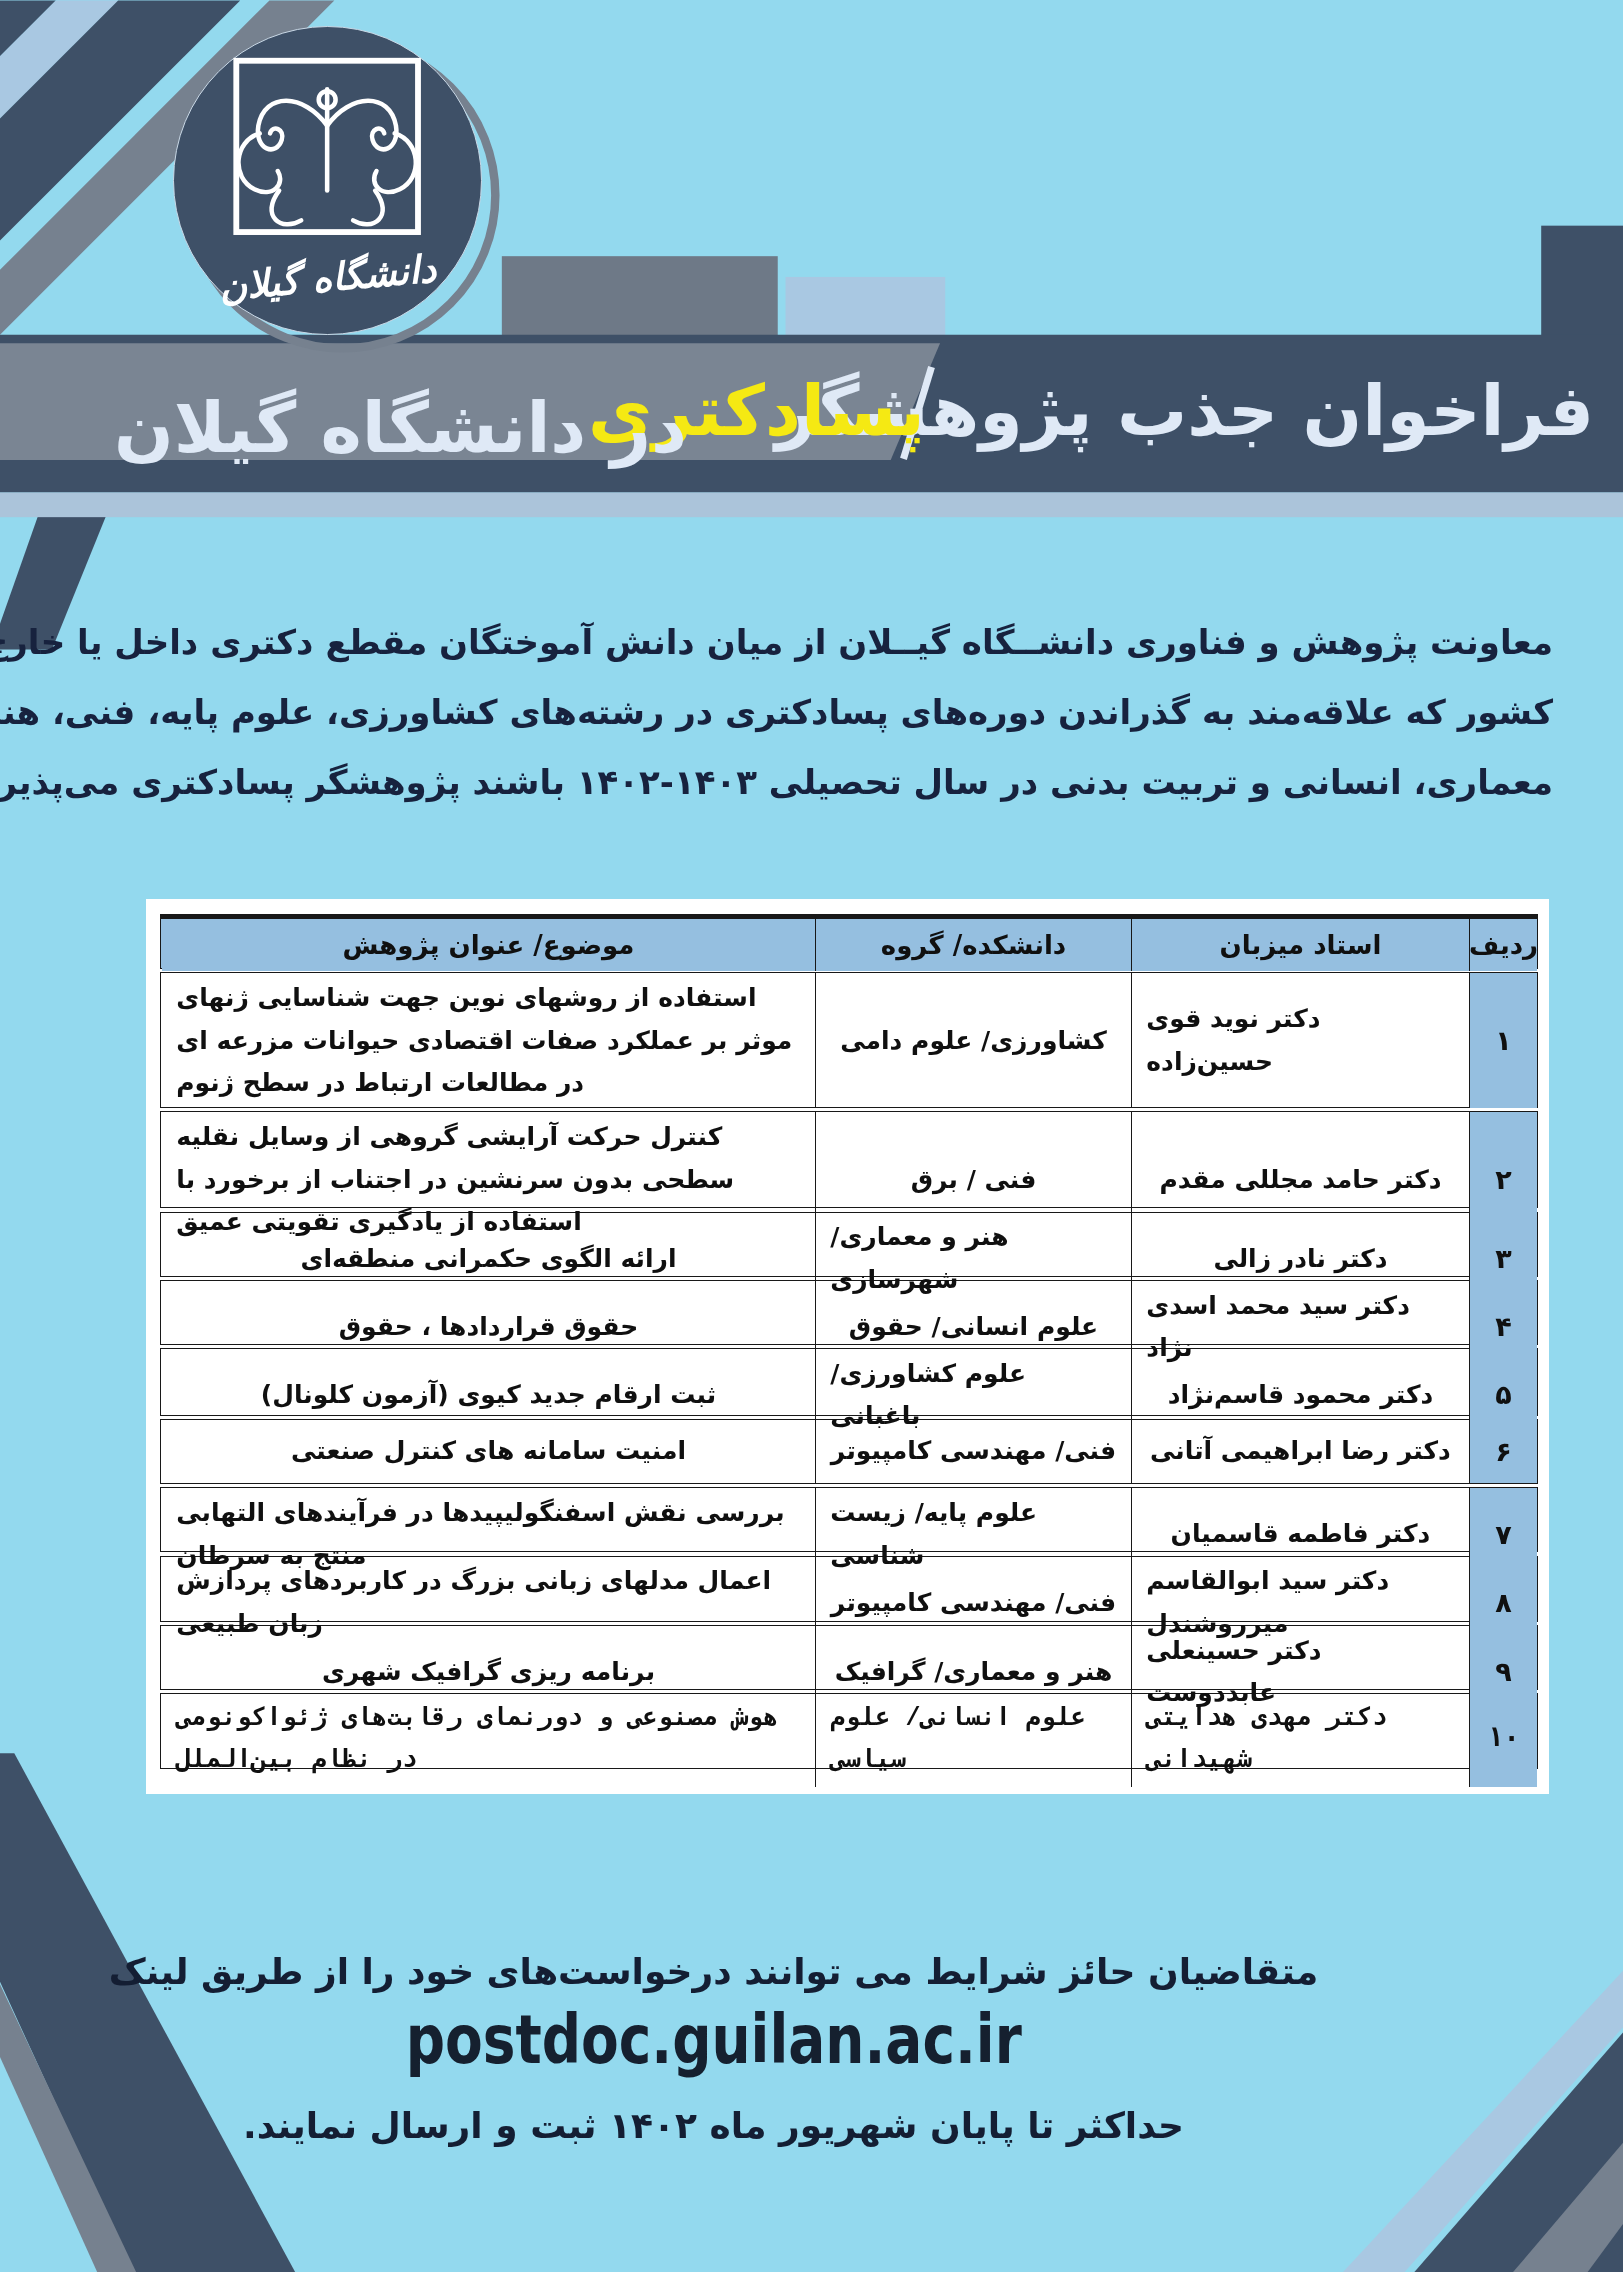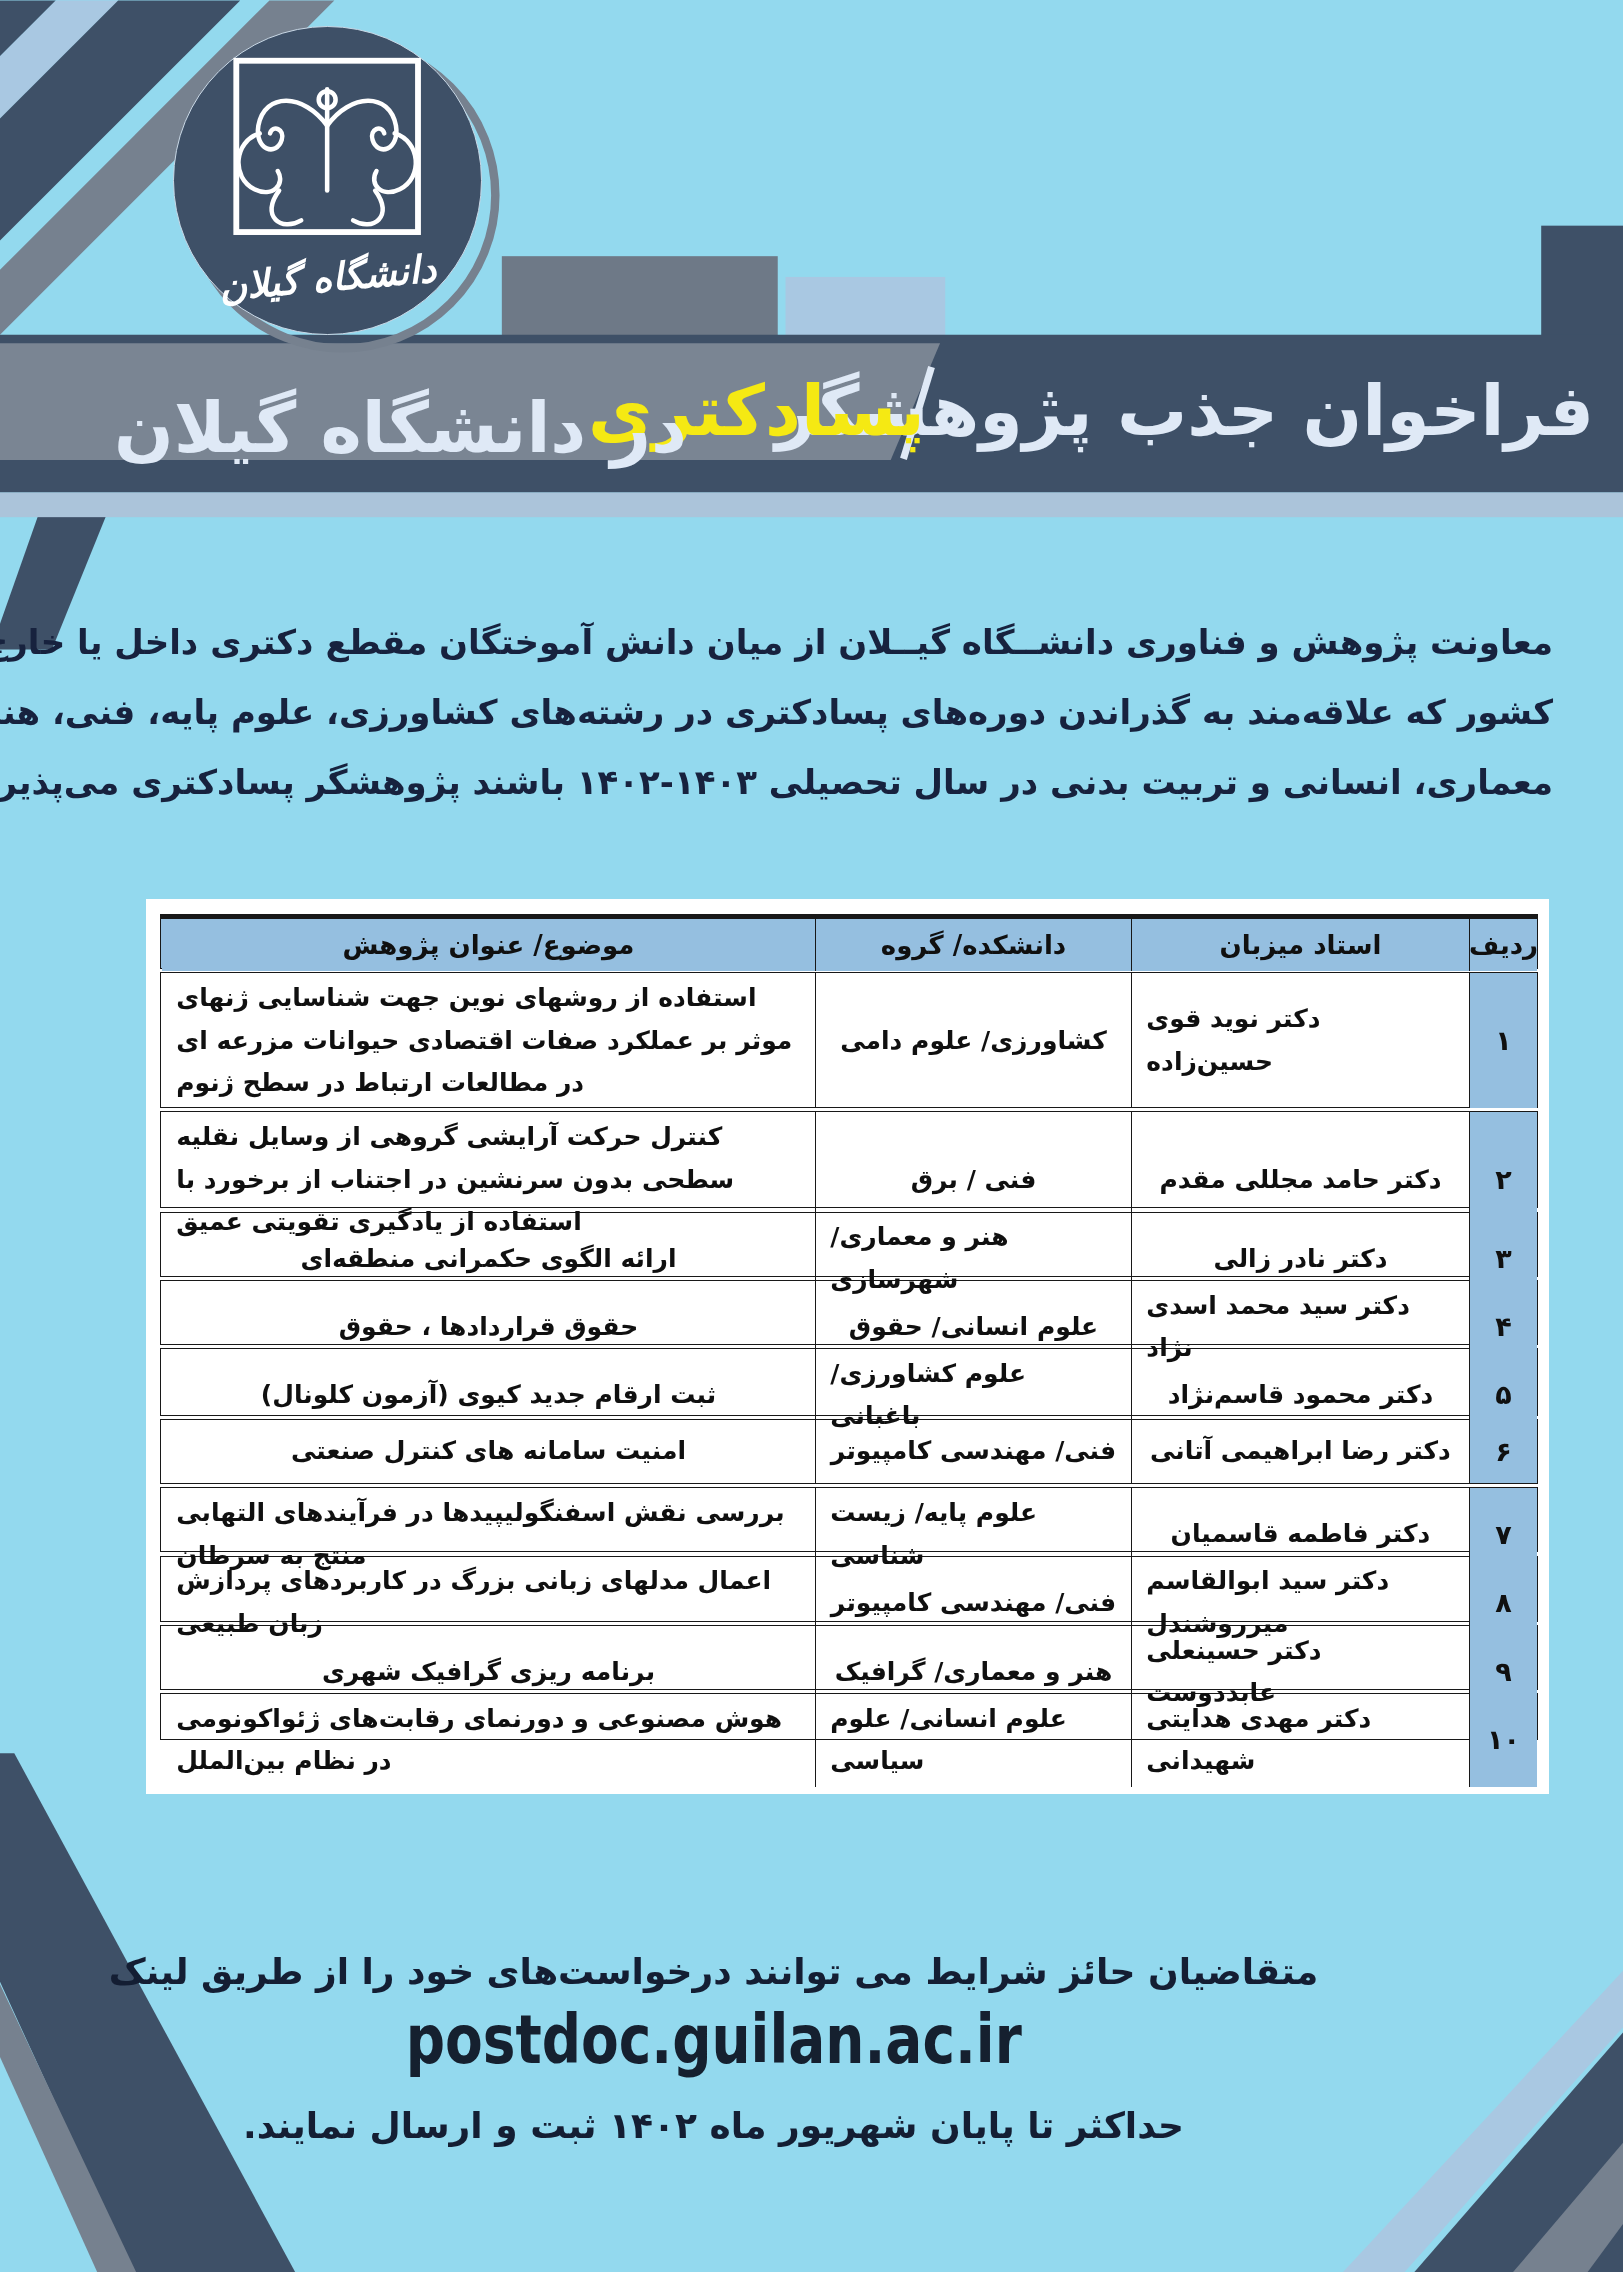--- a/index.html
+++ b/index.html
@@ -202,21 +202,21 @@
       <div class="cell">اعمال مدلهای زبانی بزرگ در کاربردهای پردازش زبان طبیعی</div>
     </div>
 
     <div class="trow" style="height:65px;">
       <div class="cell idx">۹</div>
       <div class="cell">دکتر حسینعلی عابددوست</div>
       <div class="cell">هنر و معماری/ گرافیک</div>
       <div class="cell">برنامه ریزی گرافیک شهری</div>
     </div>
 
-    <div class="trow" style="height:47px;">
+    <div class="trow" style="height:76px;font-family:Liberation Mono, monospace;">
       <div class="cell idx">۱۰</div>
       <div class="cell">دکتر مهدی هدایتی شهیدانی</div>
       <div class="cell">علوم انسانی/ علوم سیاسی</div>
       <div class="cell">هوش مصنوعی و دورنمای رقابت‌های ژئواکونومی در نظام بین‌الملل</div>
     </div>
   </div>
 
   <div class="abs f-line f1">متقاضیان حائز شرایط می توانند درخواست‌های خود را از طریق لینک</div>
   <div class="abs f-line f-url"><span class="inner">postdoc.guilan.ac.ir</span></div>
   <div class="abs f-line f2">حداکثر تا پایان شهریور ماه ۱۴۰۲ ثبت و ارسال نمایند.</div>

